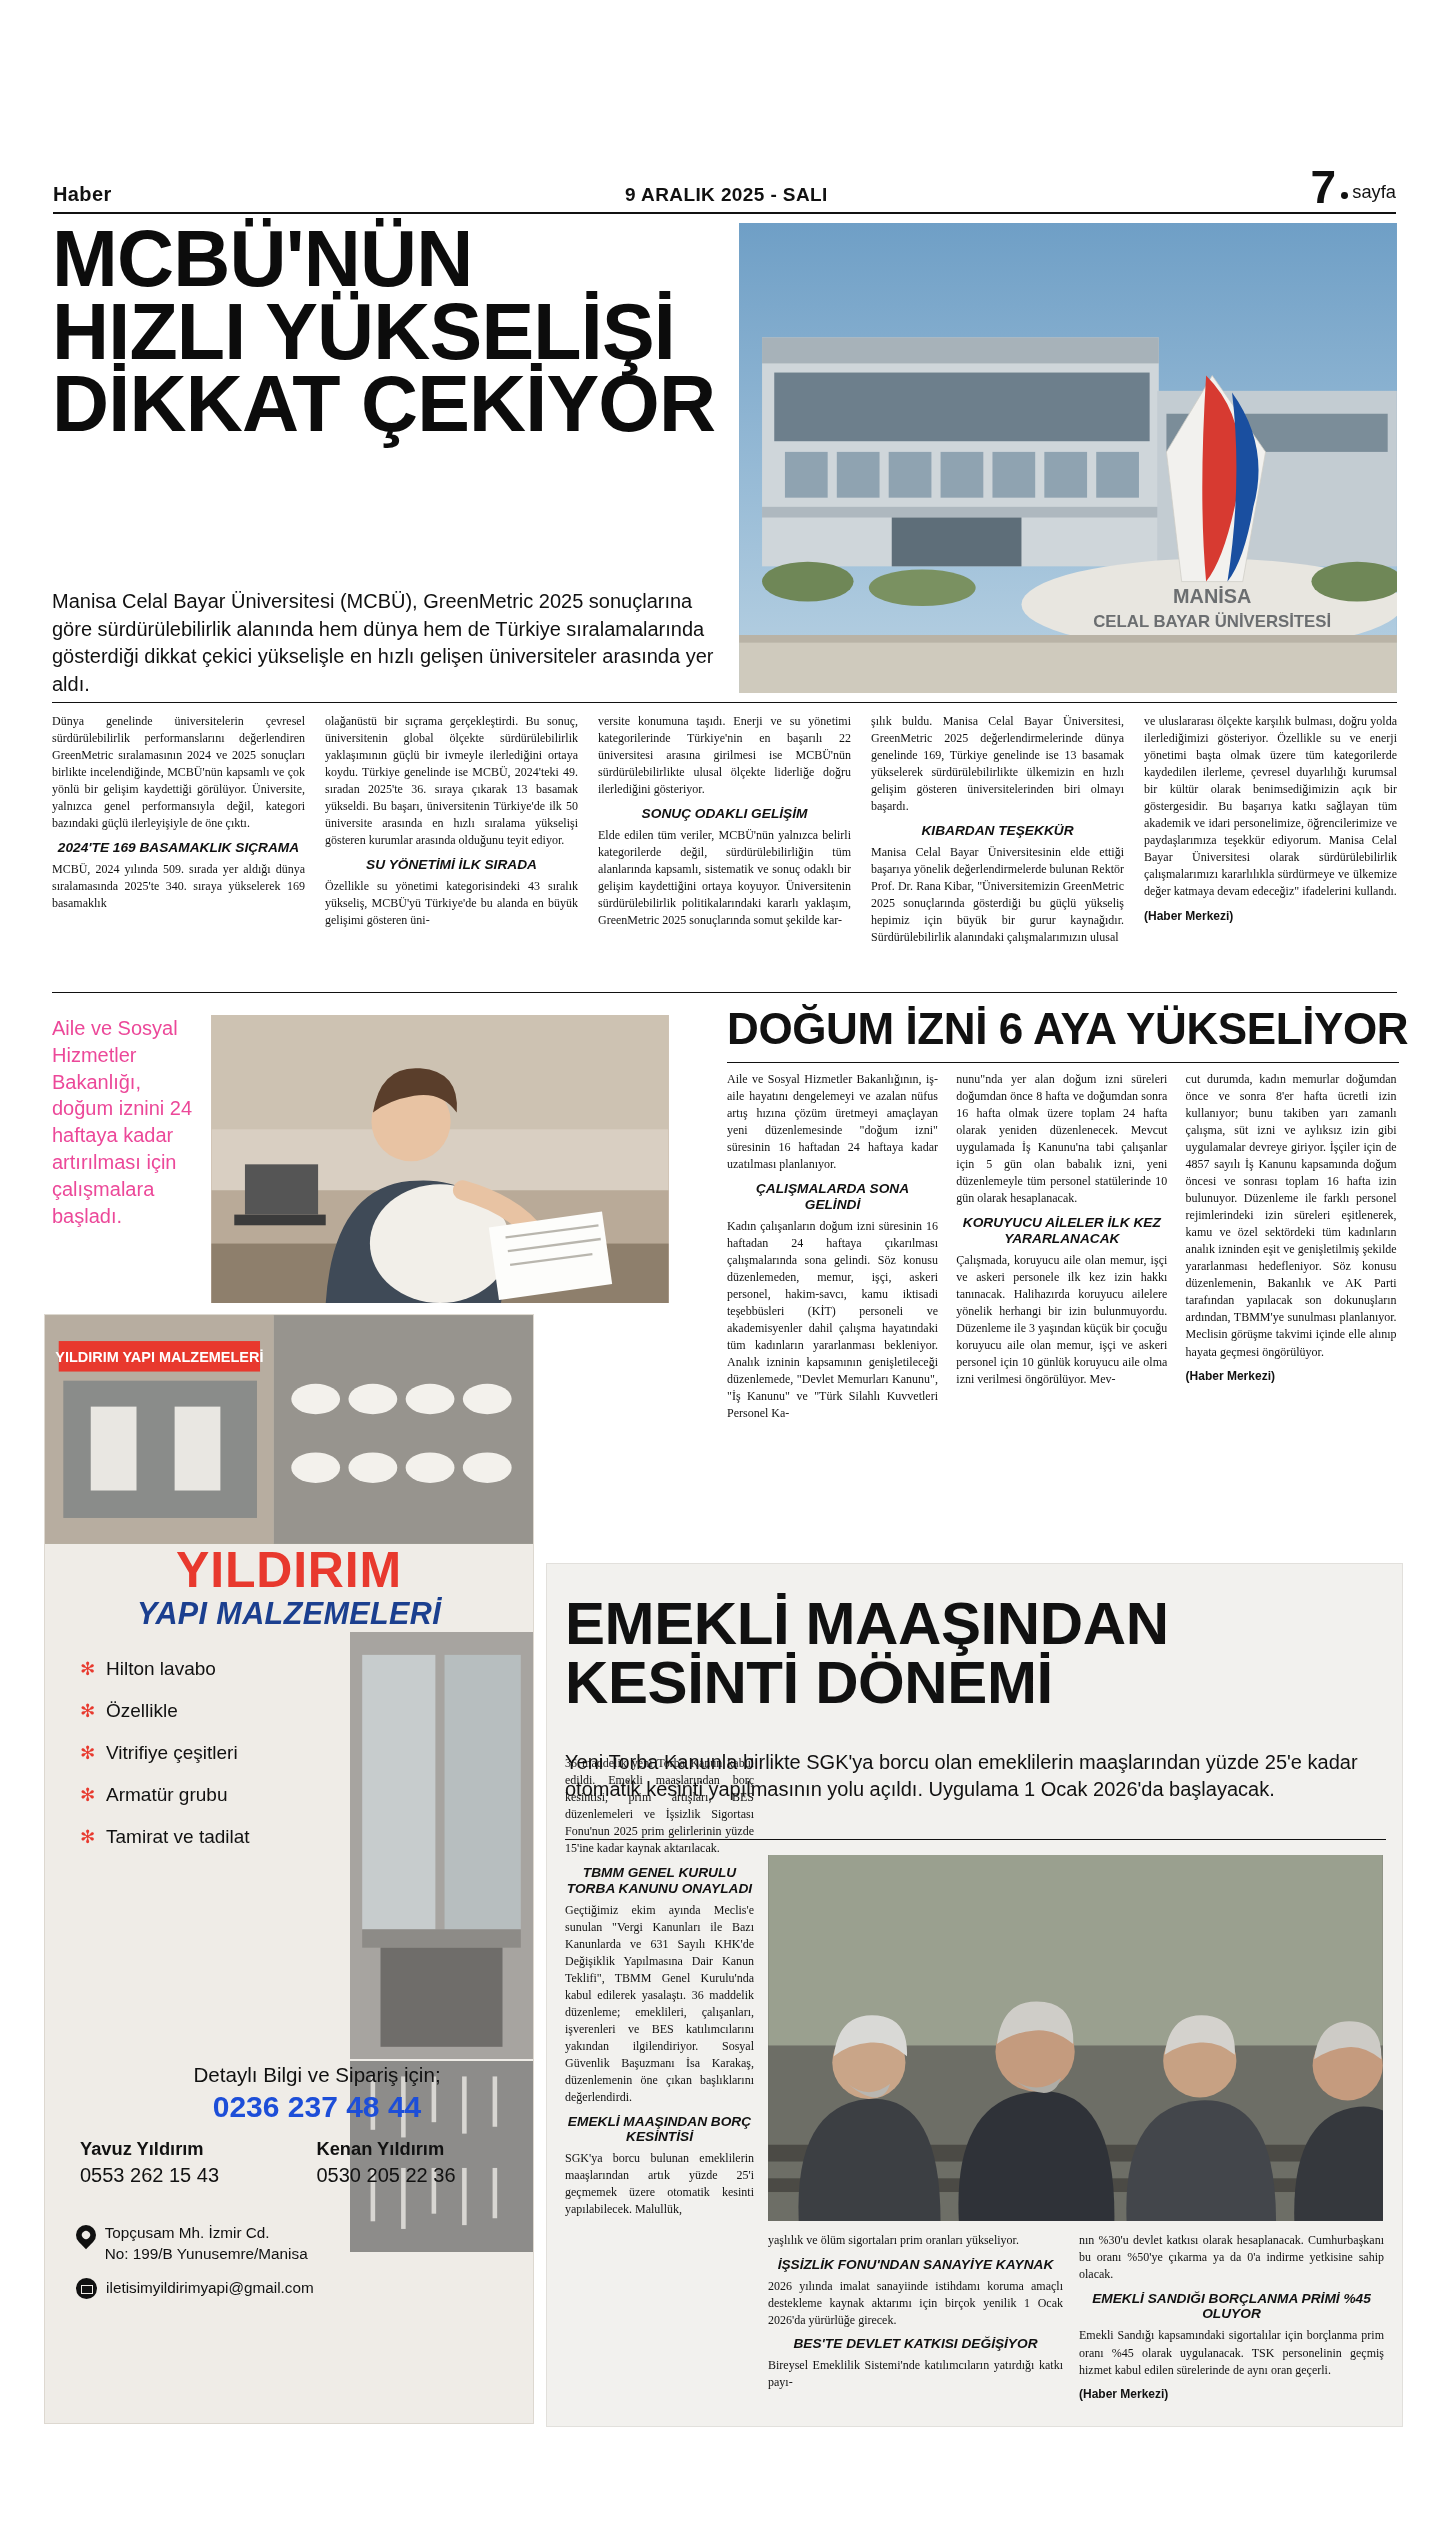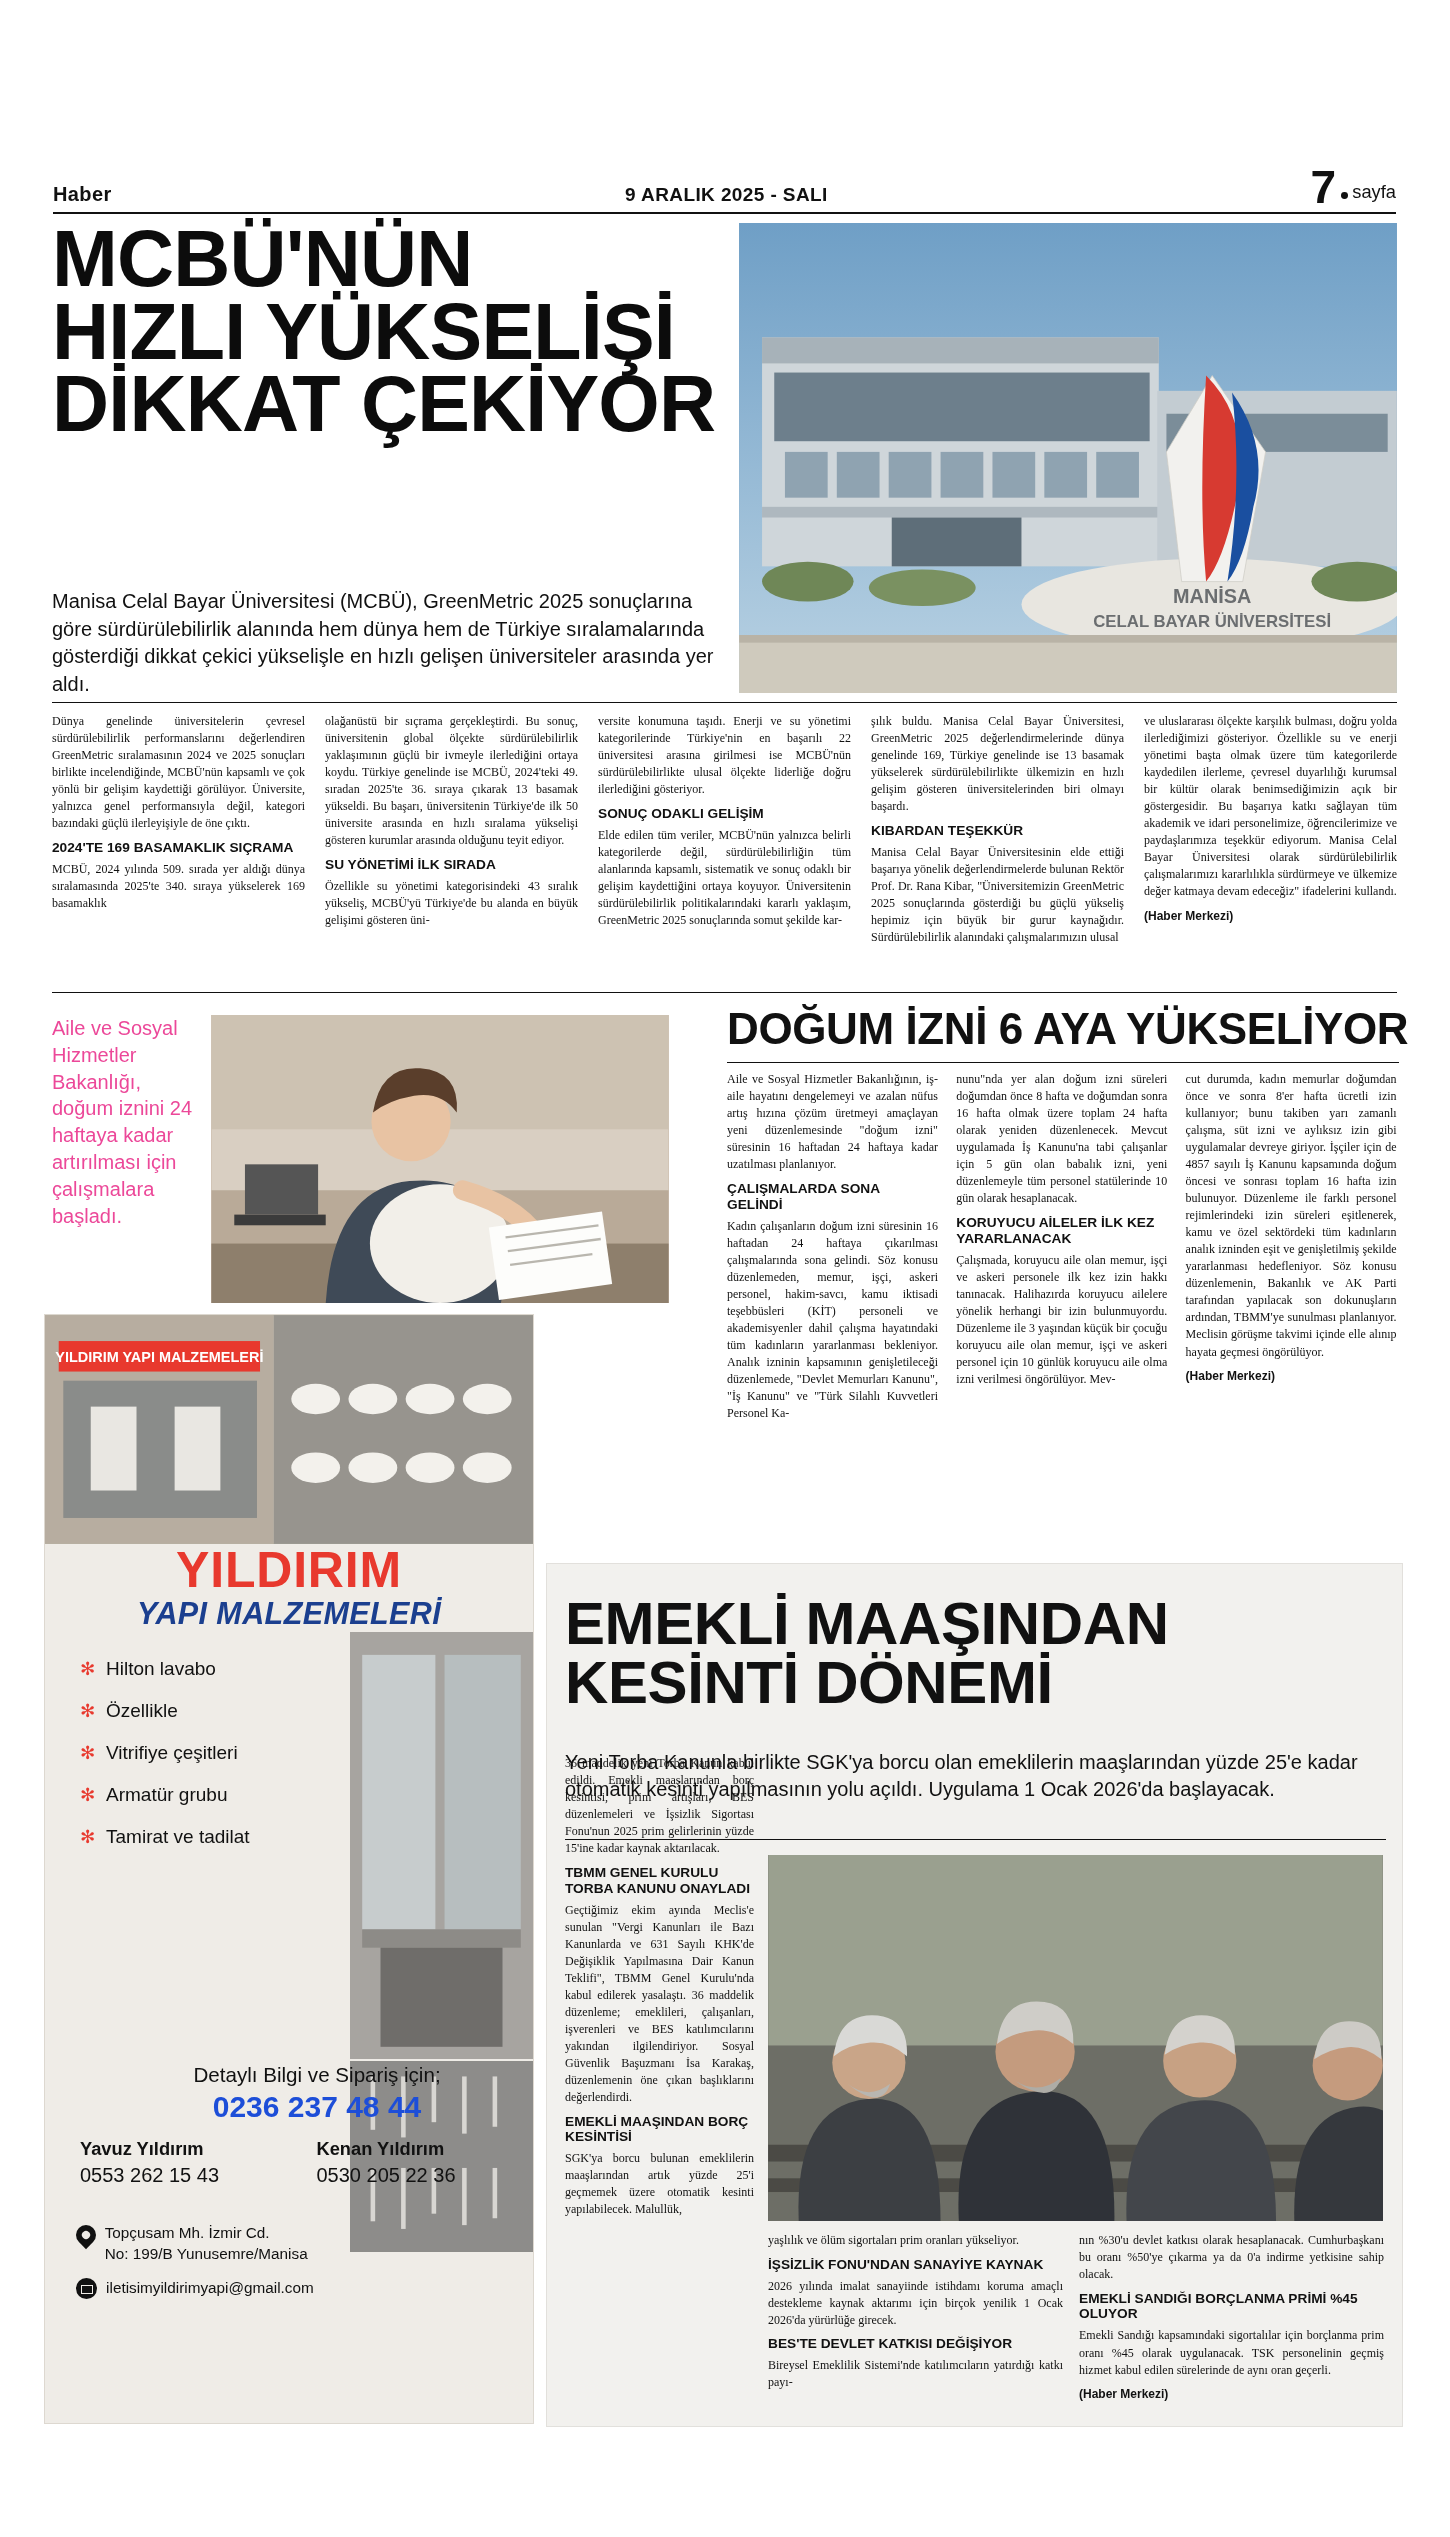--- a/index.html
+++ b/index.html
@@ -123,22 +123,24 @@
     margin: 0 0 7.6px 0;
     font-size: 12px;
     line-height: 1.42;
     text-align: justify;
     hyphens: auto;
   }
   .subhead {
     font-family: "Liberation Sans", sans-serif;
     font-weight: bold;
     font-size: 13.7px;
+    text-align: center;
     margin: 6.1px 0 5.3px 0;
     line-height: 1.15;
+    font-style: italic;
   }
 
   .sec-rule {
     position: absolute;
     border-top: 1.5px solid #111;
   }
 
   
   .s2-standfirst {
     position: absolute;

